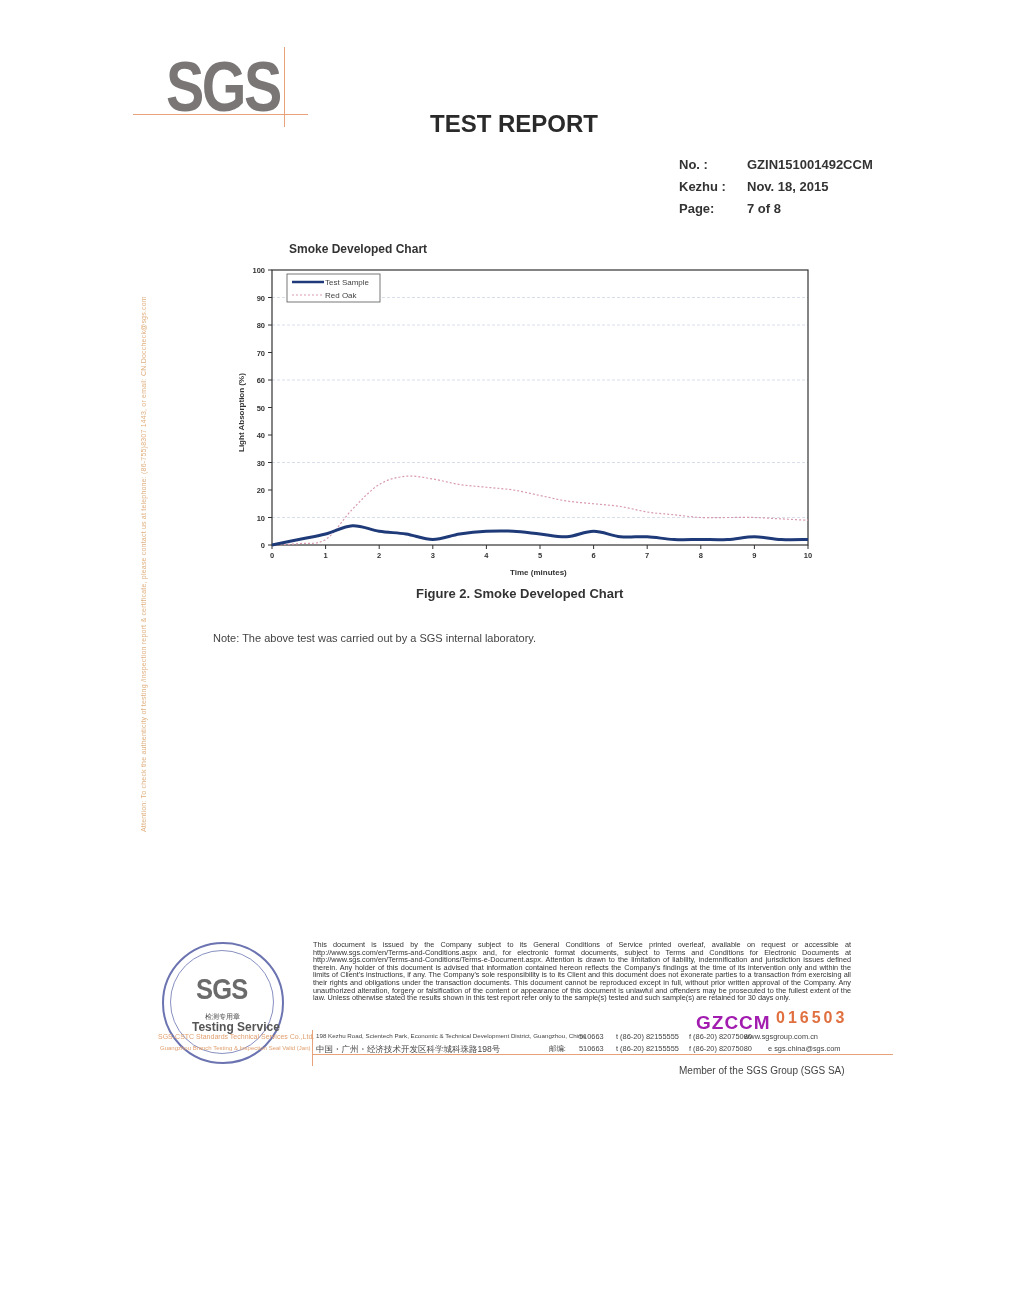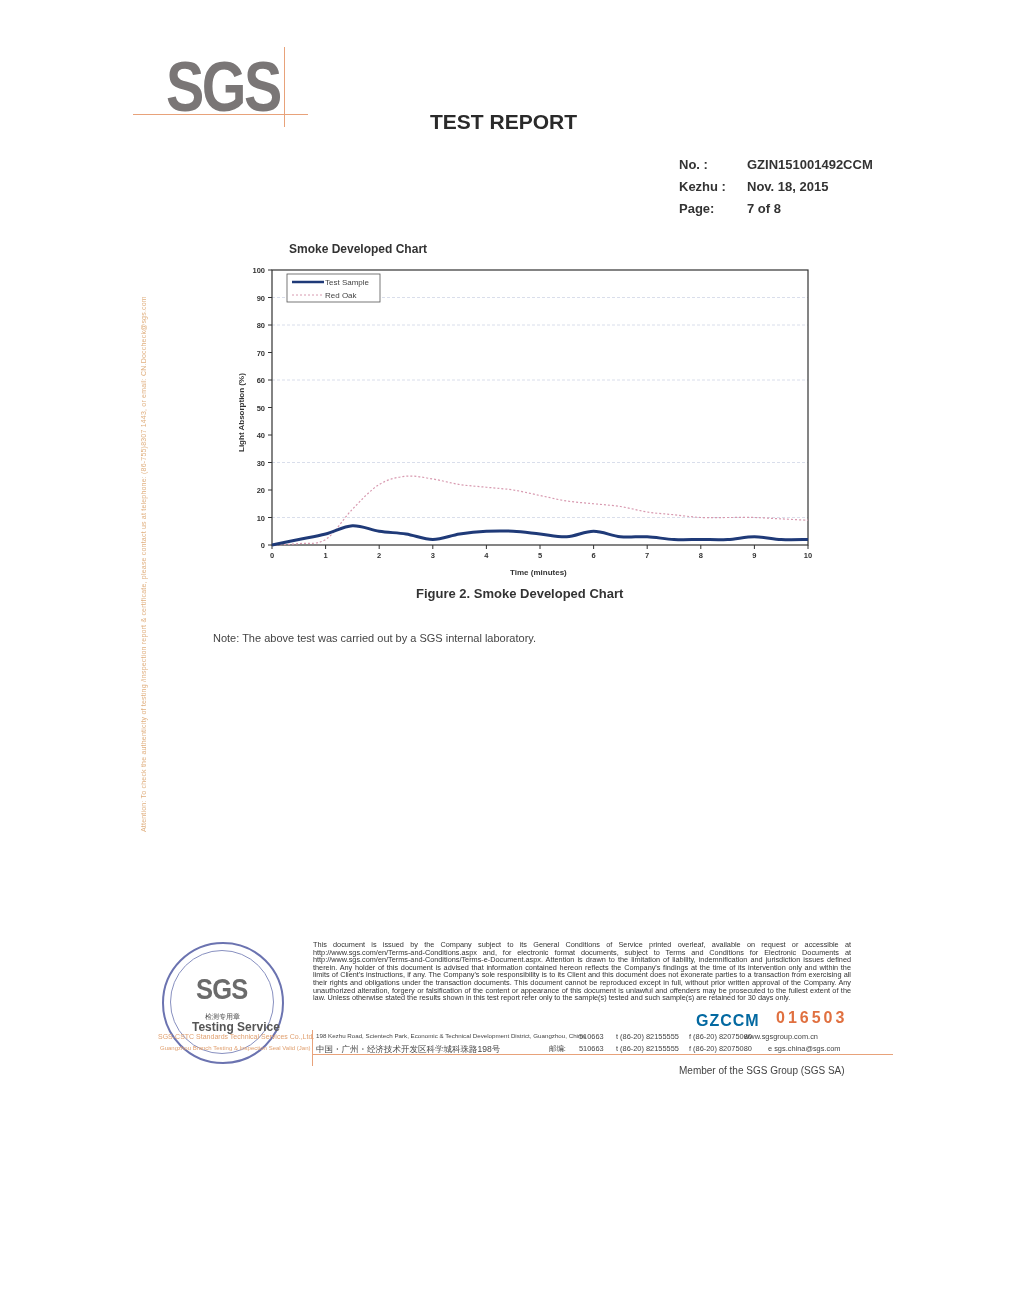--- a/index.html
+++ b/index.html
@@ -1,38 +1,38 @@
 <!DOCTYPE html>
 <html><head>
 <meta charset="utf-8">
 <style>
   html, body { margin: 0; padding: 0; }
   body { width: 1024px; height: 1303px; background: #ffffff; position: relative; overflow: hidden; font-family: "Liberation Sans", sans-serif; color: #222; }
   .abs { position: absolute; }
   .logo { left: 166px; top: 52px; font-family: "Liberation Sans", sans-serif; font-weight: bold; font-size: 70px; color: #7a7676; letter-spacing: -3px; transform: scaleX(0.82); transform-origin: left top; line-height: 70px; }
   .logo-hline { left: 133px; top: 114px; width: 175px; height: 1px; background: #e8a27a; }
   .logo-vline { left: 284px; top: 47px; width: 1px; height: 80px; background: #e8a27a; }
-  .title { left: 430px; top: 110px; font-size: 21px; font-weight: bold; color: #2a2a2a; }
+  .title { left: 430px; top: 110px; font-size: 24px; font-weight: bold; color: #2a2a2a; }
   .meta { left: 679px; top: 157px; font-size: 13px; font-weight: bold; color: #333; }
   .meta .row { height: 22px; display: flex; gap: 19px; }
   .meta .lbl { width: 49px; }
   .side { left: 140px; top: 832px; transform: rotate(-90deg); transform-origin: left top; font-size: 7px; color: #e0b080; white-space: nowrap; width: 660px; letter-spacing: 0.2px; }
   .chart-title { left: 289px; top: 242px; font-size: 12px; font-weight: bold; color: #333; }
   svg.chart { position: absolute; left: 230px; top: 260px; }
   .caption { left: 416px; top: 586px; font-size: 13px; font-weight: bold; color: #333; }
   .note { left: 177px; top: 632px; font-size: 11px; color: #444; padding-left: 36px; }
   .stamp { left: 162px; top: 942px; width: 118px; height: 118px; border: 2px solid #6b73b0; border-radius: 50%; }
   .stamp-inner { left: 170px; top: 950px; width: 102px; height: 102px; border: 1px solid #8890c0; border-radius: 50%; }
   .stamp-logo { left: 196px; top: 972px; font-weight: bold; font-size: 30px; color: #6b6b6b; transform: scaleX(0.85); transform-origin: left top; letter-spacing: -1px; }
   .stamp-cn { left: 205px; top: 1012px; font-size: 7px; color: #555; }
   .stamp-en { left: 192px; top: 1020px; font-size: 12px; font-weight: bold; color: #555; }
   .stamp-sub1 { left: 158px; top: 1033px; font-size: 7px; color: #e0a070; white-space: nowrap; }
   .stamp-sub2 { left: 160px; top: 1045px; font-size: 6px; color: #e0a070; white-space: nowrap; }
   .disclaimer { left: 313px; top: 941px; width: 538px; font-size: 7.3px; line-height: 7.6px; color: #333; text-align: justify; }
-  .gzccm { left: 696px; top: 1012px; font-size: 16px; font-weight: bold; color: #0369a1; letter-spacing: 1px; }
+  .gzccm { left: 696px; top: 1012px; font-size: 19px; font-weight: bold; color: #a21caf; letter-spacing: 1px; }
   .serial { left: 776px; top: 1009px; font-size: 16px; font-weight: bold; color: #e07040; letter-spacing: 3px; }
   .footer-line { left: 313px; top: 1054px; width: 580px; height: 1px; background: #e8a27a; }
   .footer-vline { left: 312px; top: 1030px; width: 1px; height: 36px; background: #e8a27a; }
   .addr { font-size: 7.4px; color: #444; white-space: nowrap; }
   .member { left: 679px; top: 1065px; font-size: 10px; color: #444; }
 </style>
 </head>
 <body>
 
 <div class="abs logo">SGS</div>

